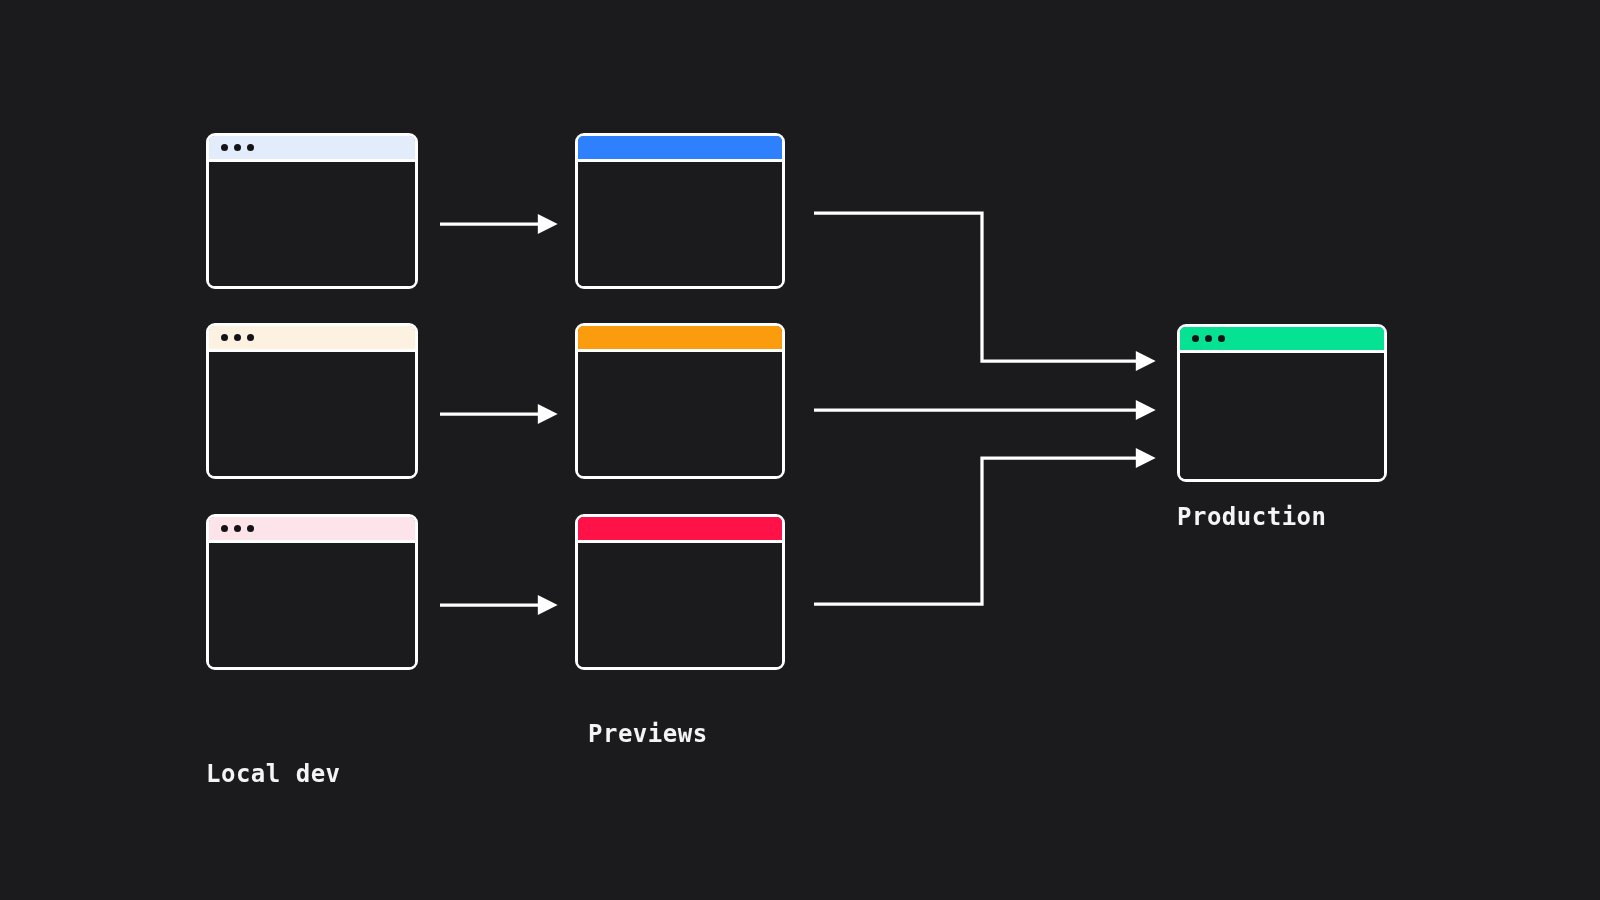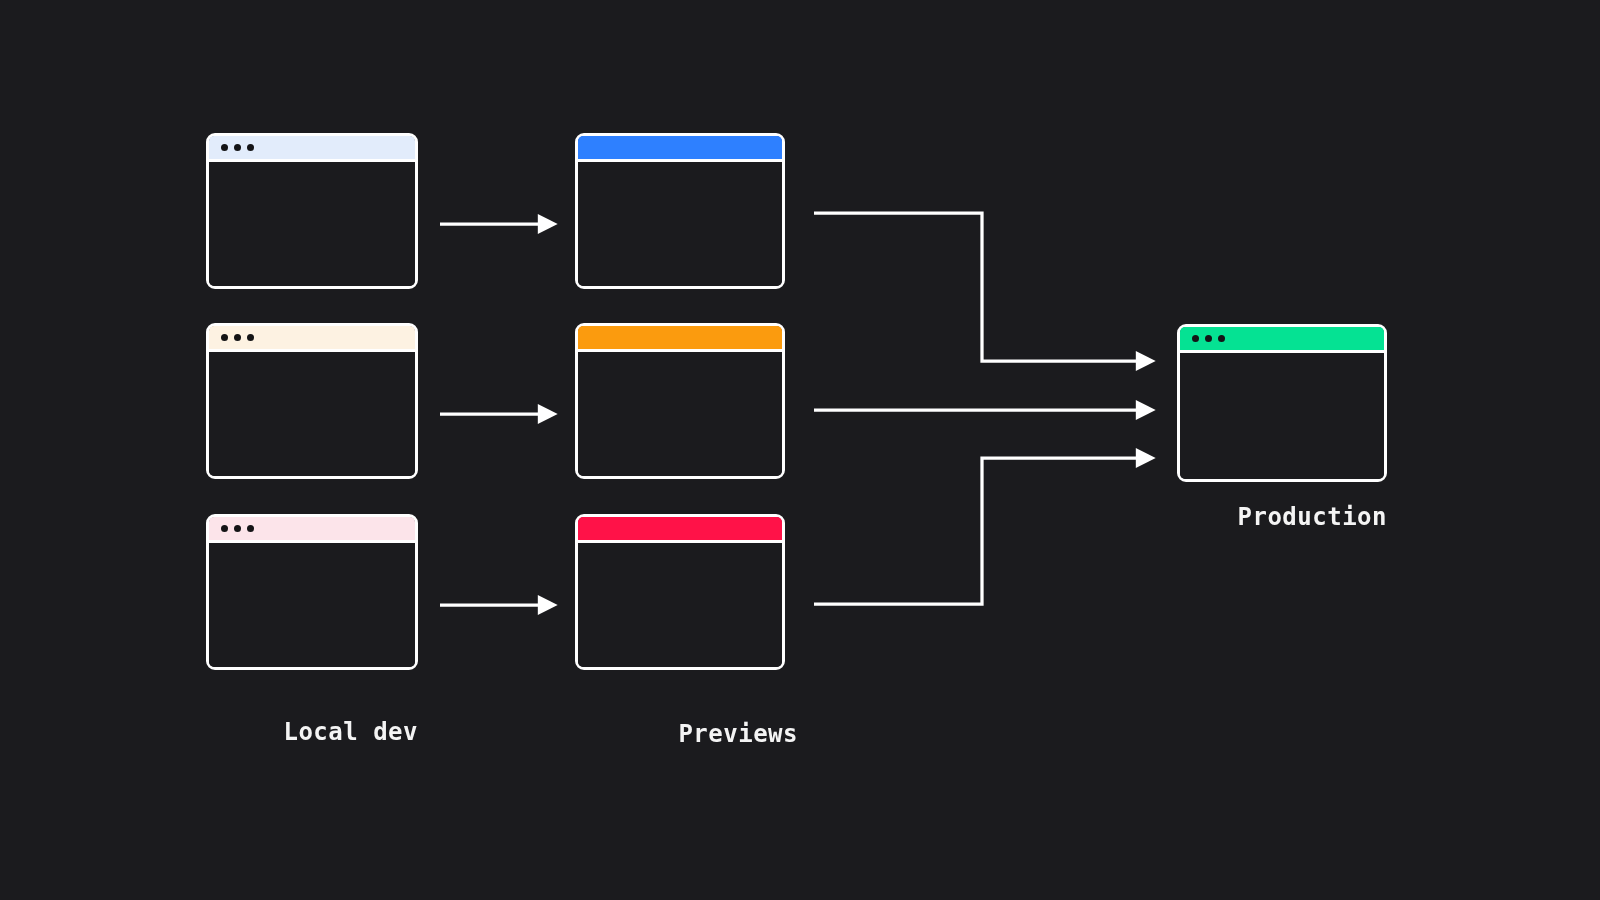--- a/index.html
+++ b/index.html
@@ -28,21 +28,21 @@
   .dot{
     width:7px;height:7px;border-radius:50%;
     background:#141416;flex:0 0 auto;
   }
   .body{flex:1 1 auto;border-radius:0 0 5px 5px;background:var(--bg,#1b1b1e);}
   .stage-label{
     position:absolute;
     color:#f4f4f4;
     font-weight:bold;
     font-size:24px;line-height:24px;
-    text-align:right;
+    text-align:left;
     letter-spacing:0.5px;
     white-space:nowrap;
   }
   svg.arrows{position:absolute;left:0;top:0;pointer-events:none;}
   svg.arrows path.flow{
     fill:none;
     stroke:var(--line,#fff);
     stroke-width:3.25;
     stroke-linejoin:miter;
     stroke-linecap:butt;
@@ -111,19 +111,19 @@
       </marker>
     </defs>
     <path class="flow" d="M440,224 L552,224" marker-end="url(#arrowhead)"></path>
     <path class="flow" d="M440,414 L552,414" marker-end="url(#arrowhead)"></path>
     <path class="flow" d="M440,605 L552,605" marker-end="url(#arrowhead)"></path>
     <path class="flow" d="M814,213 L982,213 L982,361 L1150,361" marker-end="url(#arrowhead)"></path>
     <path class="flow" d="M814,410 L1150,410" marker-end="url(#arrowhead)"></path>
     <path class="flow" d="M814,604 L982,604 L982,458 L1150,458" marker-end="url(#arrowhead)"></path>
   </svg>
 
-  <div class="stage-label" style="left:206px;top:720px;width:212px">Local dev</div>
+  <div class="stage-label" style="left:206px;top:762px;width:212px">Local dev</div>
 
   <div class="stage-label" style="left:588px;top:722px;width:210px">Previews</div>
 
   <div class="stage-label" style="left:1177px;top:505px;width:210px">Production</div>
 
 </div>
 
 </body></html>

